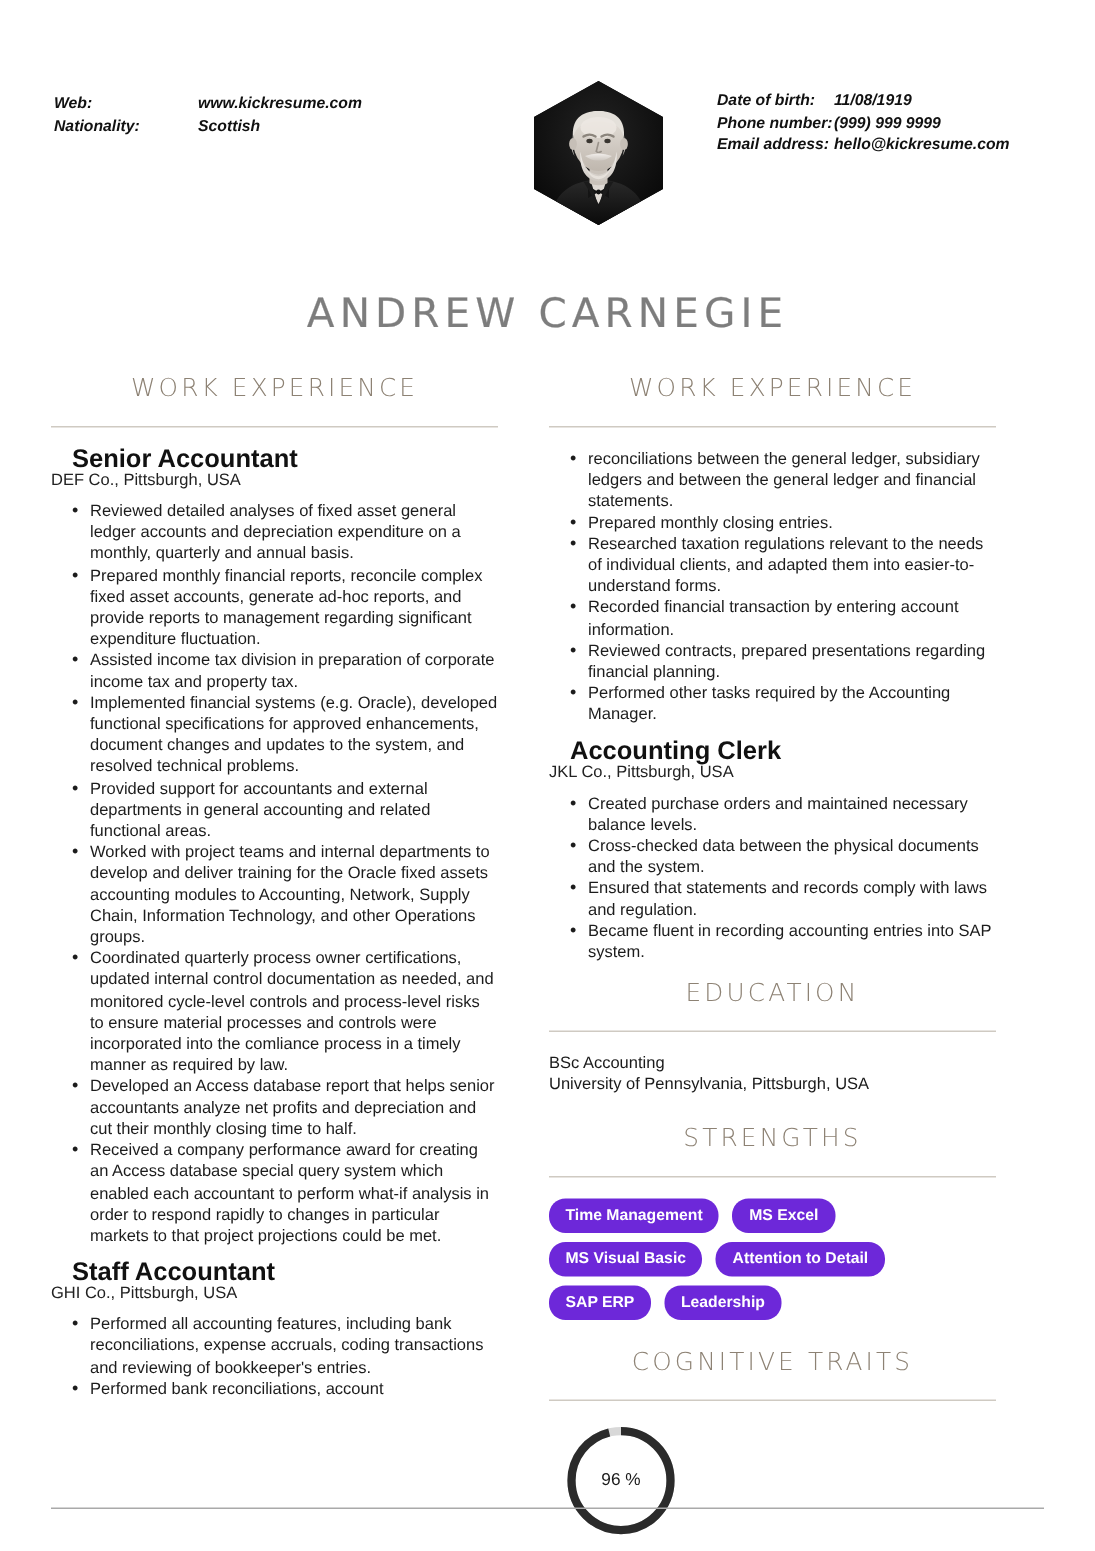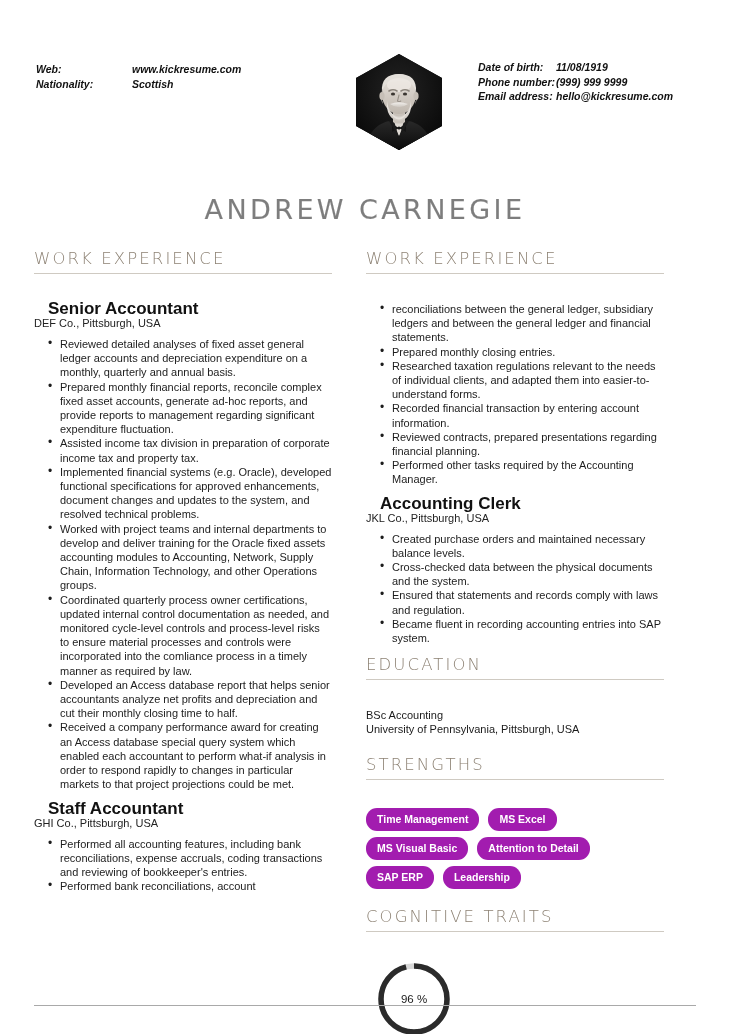--- a/index.html
+++ b/index.html
@@ -88,23 +88,24 @@
   .col-right { width: 298px; flex: 0 0 298px; }
 
   
   .section-title {
     font-family: "DejaVu Sans", sans-serif;
     font-size: 16.5px;
     font-weight: 300;
     letter-spacing: 2.1px;
     color: #8d8274;
     border-bottom: 1px solid #cfcac2;
-    padding-bottom: 5px;
-    margin-bottom: 28px;
+    padding-bottom: 16px;
+    margin-bottom: 14px;
     white-space: nowrap;
+    text-align: center;
   }
   .section-title.sp-top { margin-top: 18px; }
 
   
   .job-title {
     font-size: 17px;
     font-weight: bold;
     color: #111;
     line-height: 14px;
     margin-left: 14px;
@@ -151,21 +152,21 @@
   }
 
   
   .tags {
     display: flex;
     flex-wrap: wrap;
     gap: 9px 9px;
     margin-bottom: 6px;
   }
   .tag {
-    background: #a21caf;
+    background: #6d28d9;
     color: #ffffff;
     font-size: 10.5px;
     font-weight: bold;
     padding: 5px 11px 6px 11px;
     border-radius: 11px;
     line-height: 12px;
     white-space: nowrap;
   }
 
   
@@ -317,20 +318,21 @@
       <div class="section-title">WORK EXPERIENCE</div>
 
       <div class="job-block">
         <div class="job-title">Senior Accountant</div>
         <div class="job-sub">DEF Co., Pittsburgh, USA</div>
         <ul class="bullets">
           <li>Reviewed detailed analyses of fixed asset general ledger accounts and depreciation expenditure on a monthly, quarterly and annual basis.</li>
           <li>Prepared monthly financial reports, reconcile complex fixed asset accounts, generate ad-hoc reports, and provide reports to management regarding significant expenditure fluctuation.</li>
           <li>Assisted income tax division in preparation of corporate income tax and property tax.</li>
           <li>Implemented financial systems (e.g. Oracle), developed functional specifications for approved enhancements, document changes and updates to the system, and resolved technical problems.</li>
+          <li>Provided support for accountants and external departments in general accounting and related functional areas.</li>
           <li>Worked with project teams and internal departments to develop and deliver training for the Oracle fixed assets accounting modules to Accounting, Network, Supply Chain, Information Technology, and other Operations groups.</li>
           <li>Coordinated quarterly process owner certifications, updated internal control documentation as needed, and monitored cycle-level controls and process-level risks to ensure material processes and controls were incorporated into the comliance process in a timely manner as required by law.</li>
           <li>Developed an Access database report that helps senior accountants analyze net profits and depreciation and cut their monthly closing time to half.</li>
           <li>Received a company performance award for creating an Access database special query system which enabled each accountant to perform what-if analysis in order to respond rapidly to changes in particular markets to that project projections could be met.</li>
         </ul>
       </div>
 
       <div class="job-block">
         <div class="job-title">Staff Accountant</div>
         <div class="job-sub">GHI Co., Pittsburgh, USA</div>

